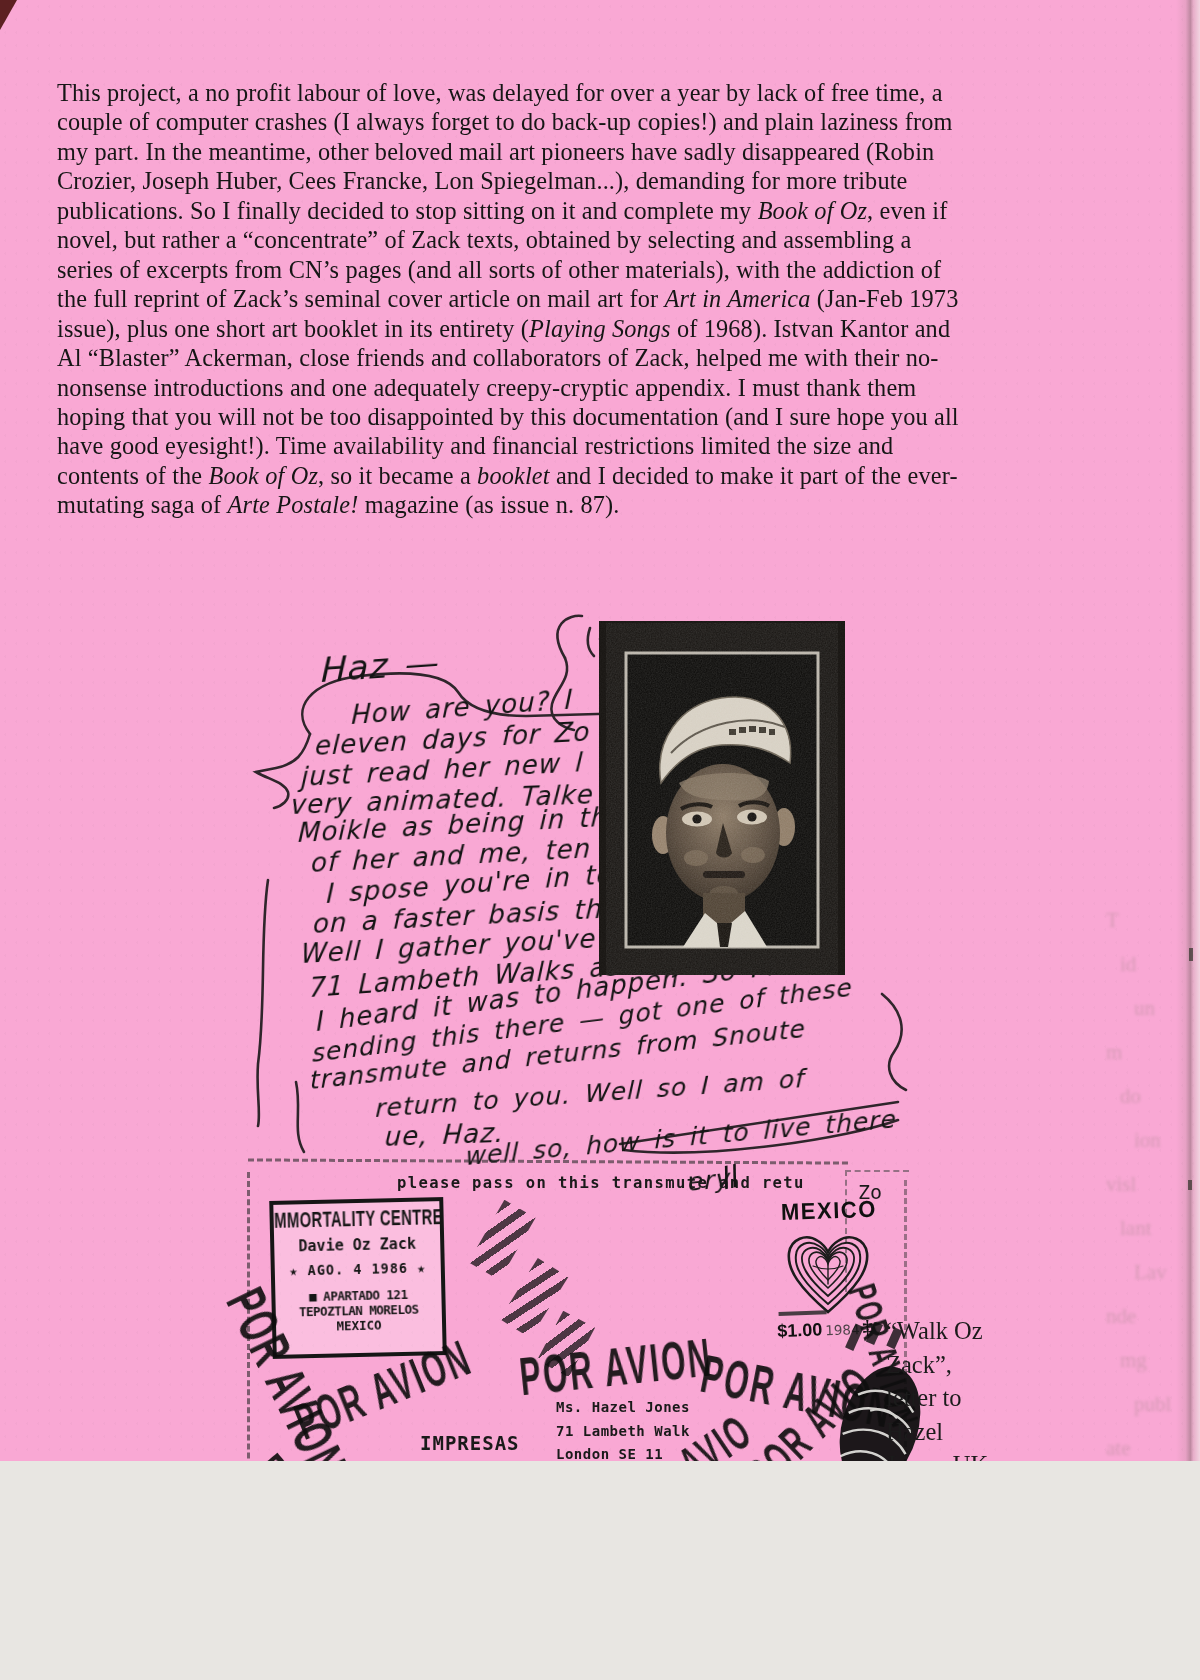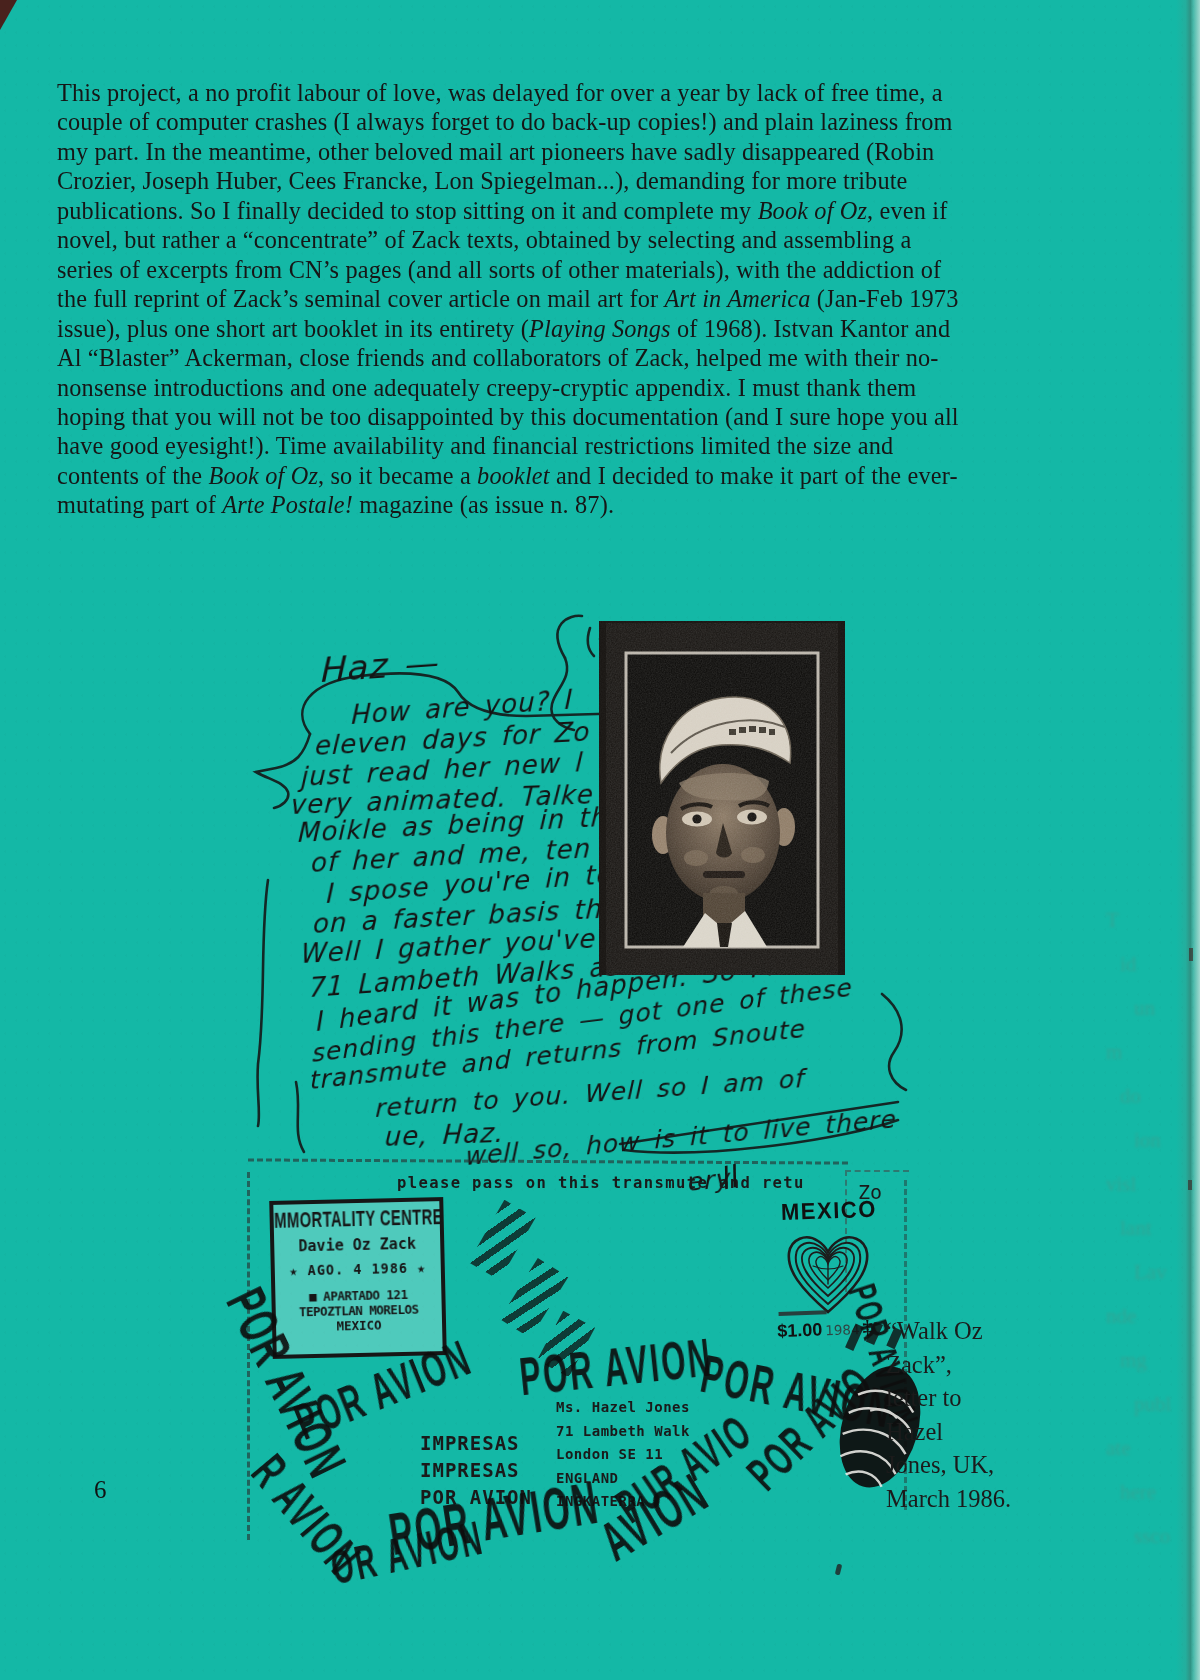--- a/index.html
+++ b/index.html
@@ -1,16 +1,16 @@
 <!DOCTYPE html>
 <html><head>
 <meta charset="utf-8">
 <style>
   html,body{margin:0;padding:0;background:#e8e6e2;}
-  .page{position:relative;width:1200px;height:1680px;background:#14b8a6;overflow:hidden;
+  .page{position:relative;width:1200px;height:1461px;background:#f9a8d4;overflow:hidden;
         font-family:"Liberation Serif",serif;}
   .page::after{content:"";position:absolute;inset:0;pointer-events:none;opacity:.45;
         background-image:radial-gradient(rgba(40,35,30,.05) 1px,transparent 1px);
         background-size:11px 13px;}
   
   .corner-mark{position:absolute;left:0;top:0;width:0;height:0;
         border-top:30px solid #4e1511;border-right:17px solid transparent;opacity:.92;}
   .bottom-tick{position:absolute;left:836px;top:1564px;width:5px;height:11px;background:#222;
         border-radius:2px;transform:rotate(14deg);opacity:.8;}
   
@@ -93,21 +93,21 @@
       <div class="tline"><span>publications. So I finally decided to stop sitting on it and complete my </span><i>Book of Oz</i><span>, even if</span></div>
       <div class="tline"><span>novel, but rather a “concentrate” of Zack texts, obtained by selecting and assembling a</span></div>
       <div class="tline"><span>series of excerpts from CN’s pages (and all sorts of other materials), with the addiction of</span></div>
       <div class="tline"><span>the full reprint of Zack’s seminal cover article on mail art for </span><i>Art in America</i><span> (Jan-Feb 1973</span></div>
       <div class="tline"><span>issue), plus one short art booklet in its entirety (</span><i>Playing Songs</i><span> of 1968). Istvan Kantor and</span></div>
       <div class="tline"><span>Al “Blaster” Ackerman, close friends and collaborators of Zack, helped me with their no-</span></div>
       <div class="tline"><span>nonsense introductions and one adequately creepy-cryptic appendix. I must thank them</span></div>
       <div class="tline"><span>hoping that you will not be too disappointed by this documentation (and I sure hope you all</span></div>
       <div class="tline"><span>have good eyesight!). Time availability and financial restrictions limited the size and</span></div>
       <div class="tline"><span>contents of the </span><i>Book of Oz</i><span>, so it became a </span><i>booklet</i><span> and I decided to make it part of the ever-</span></div>
-      <div class="tline"><span>mutating part of </span><i>Arte Postale!</i><span> magazine (as issue n. 87).</span></div>
+      <div class="tline"><span>mutating saga of </span><i>Arte Postale!</i><span> magazine (as issue n. 87).</span></div>
     </div>
 
   <svg class="doodles" width="700" height="1010" viewBox="0 0 700 1010">
     <g fill="none" stroke="#141414" stroke-width="2.6" stroke-linecap="round" opacity=".88">
       <path d="M80,122 C60,96 80,70 130,64 C180,58 216,62 228,80 C238,96 262,104 296,104 L438,100"></path>
       <path d="M80,122 C74,142 66,152 46,156 L26,160 C40,168 54,170 58,180 C60,188 52,194 44,196"></path>
       <path d="M335,46 C315,12 340,2 352,4"></path>
       <path d="M335,46 C343,66 326,76 322,92 C318,108 334,116 344,118"></path>
       <path d="M360,16 C356,28 358,38 364,44"></path>
       <path d="M380,12 L372,42 M370,27 L384,27"></path>

